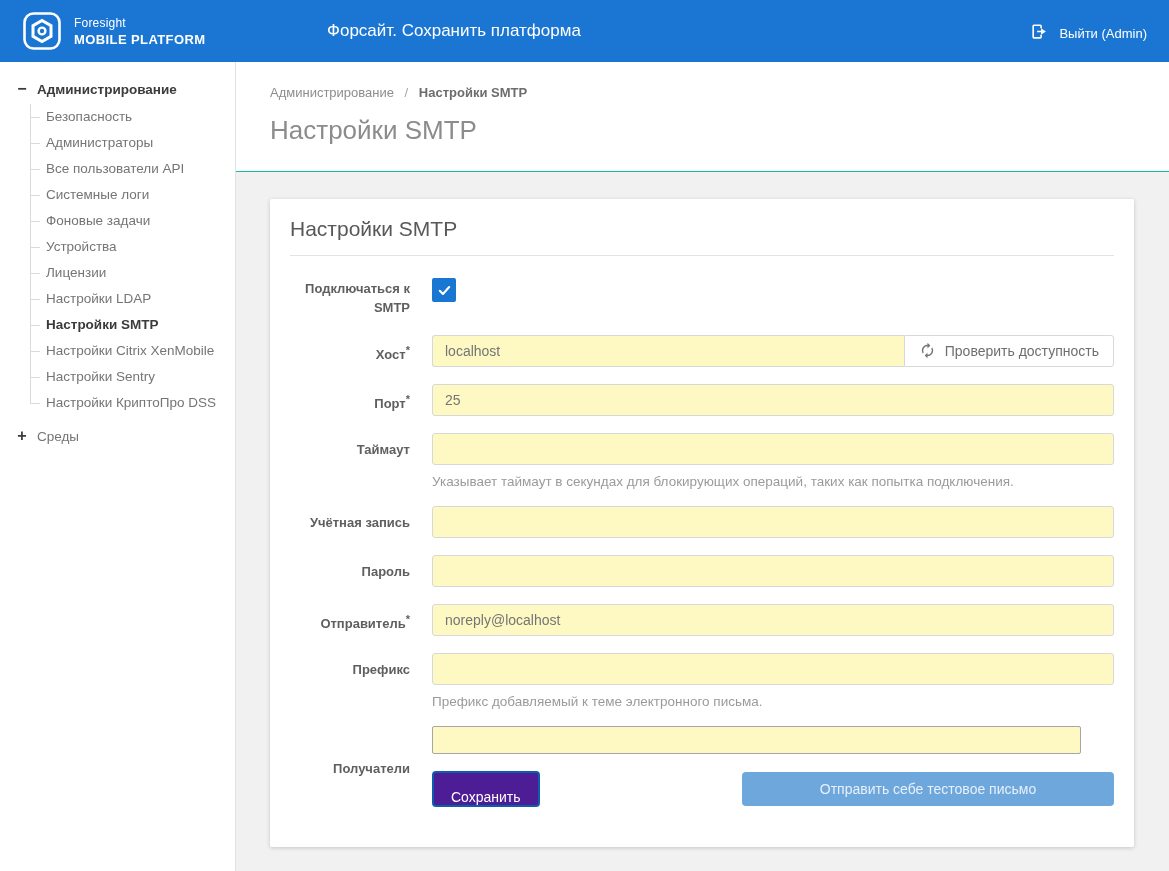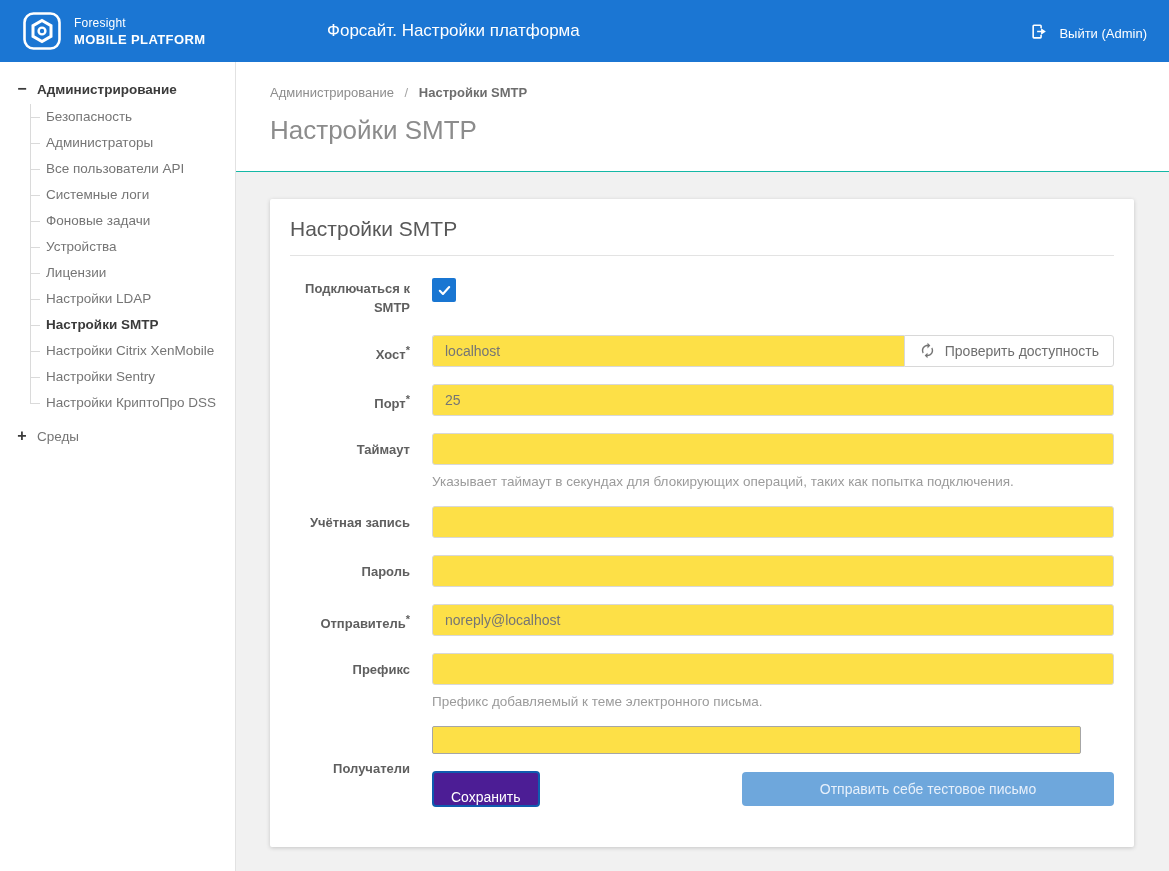--- a/index.html
+++ b/index.html
@@ -55,21 +55,21 @@
     border-bottom:1px solid #e3e3e3; margin-bottom:22px; }
 
   .row { display:flex; align-items:flex-start; margin-bottom:17px; }
   .row-label { width:120px; flex-shrink:0; margin-right:22px; text-align:right;
     font-size:13px; font-weight:bold; color:#5f5f5f; line-height:1.45; padding-top:8px; }
   .row-label sup { font-size:11px; }
   .row.checkbox-row .row-label { padding-top:2px; }
   .row-control { flex:1; min-width:0; }
 
   input.text { width:100%; height:32px; border:1px solid #d8d8d8; border-radius:3px;
-    padding:0 12px; font-size:14px; color:#757575; background:#fde047; outline:none;
+    padding:0 12px; font-size:14px; color:#757575; background:#fef9c3; outline:none;
     font-family:inherit; }
   .hint { margin-top:9px; font-size:13.5px; color:#9b9b9b; }
 
   .input-group { display:flex; }
   .input-group input.text { border-radius:3px 0 0 3px; border-right:none; }
   .ig-btn { display:flex; align-items:center; gap:9px; height:32px; padding:0 14px;
     background:#fff; border:1px solid #d8d8d8; border-radius:0 3px 3px 0; font-size:14px;
     color:#6e6e6e; cursor:pointer; white-space:nowrap; font-family:inherit; }
 
   .checkbox { width:24px; height:24px; background:#1976d2; border-radius:2px;
@@ -94,21 +94,21 @@
       <rect x="2.5" y="2.5" width="35" height="35" rx="9" stroke-width="2.6"></rect>
       <path d="M20 9.5 L29 14.7 L29 25.3 L20 30.5 L11 25.3 L11 14.7 Z" stroke-width="3"></path>
       <circle cx="20" cy="20" r="3.4" stroke-width="2.4"></circle>
     </svg>
     <div class="logo-text">
       <div class="l1">Foresight</div>
       <div class="l2">MOBILE PLATFORM</div>
     </div>
   </div>
 
-  <div class="header-title">Форсайт. Настройки платформа</div>
+  <div class="header-title">Форсайт. Сохранить платформа</div>
 
   <div class="logout">
     <svg width="19" height="19" viewBox="0 0 24 24" fill="#ffffff">
       <path d="M5 3h8a2 2 0 0 1 2 2v3h-2V5H5v14h8v-3h2v3a2 2 0 0 1-2 2H5a2 2 0 0 1-2-2V5a2 2 0 0 1 2-2z"></path>
       <path d="M14 8l6 4-6 4v-3H9v-2h5z"></path>
     </svg>
     <span>Выйти (Admin)</span>
   </div>
 </div>
 

